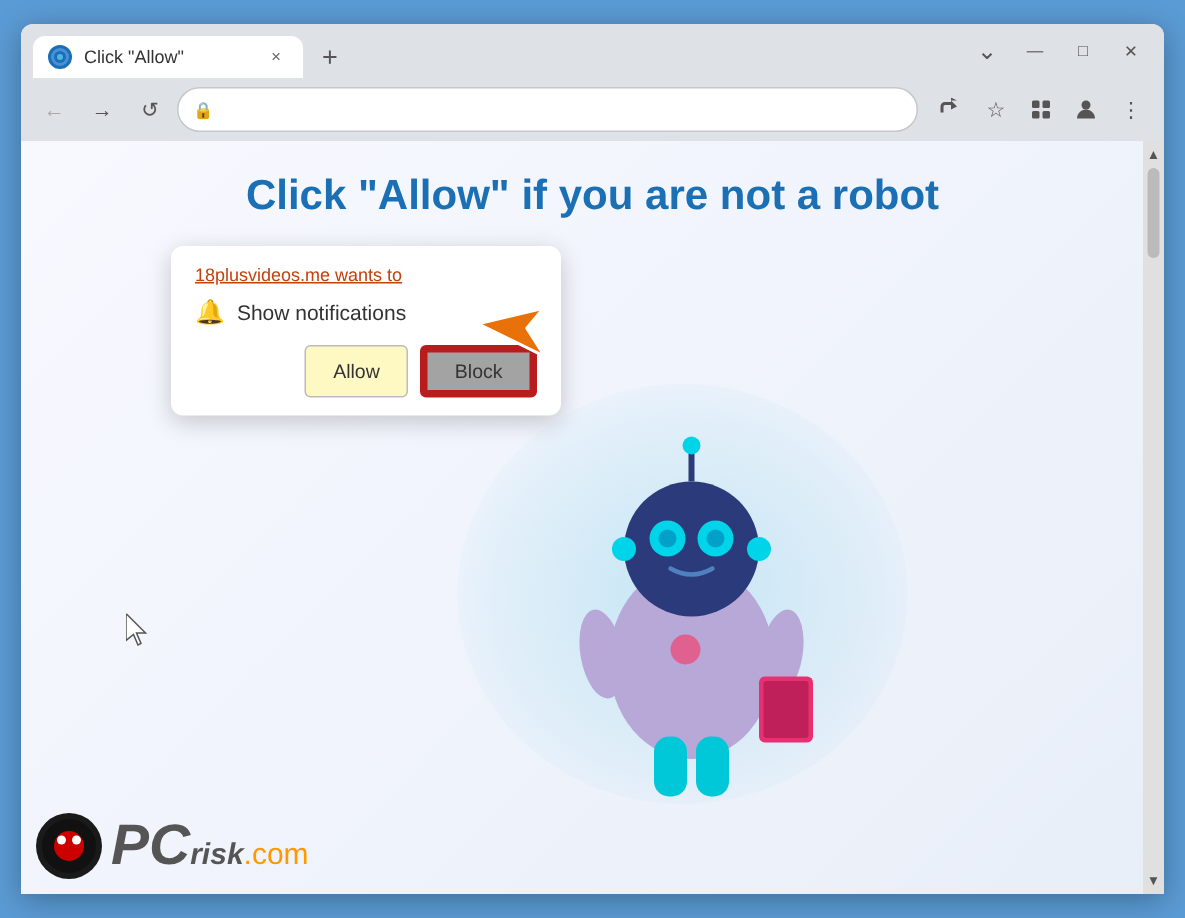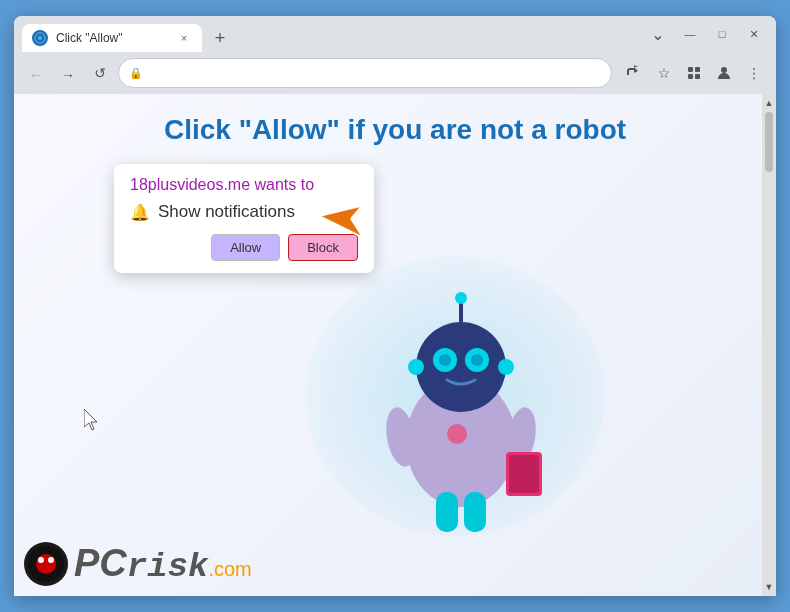--- a/index.html
+++ b/index.html
@@ -239,65 +239,66 @@
       left: 100px;
       width: 260px;
       background: #fff;
       border-radius: 8px;
       box-shadow: 0 4px 16px rgba(0,0,0,0.2);
       padding: 12px 16px;
       z-index: 10;
     }
 
     .popup-site {
-      font-size: 16px;
-      color: #a21caf;
+      font-size: 12px;
+      color: #c2410c;
       margin-bottom: 8px;
       white-space: nowrap;
       overflow: hidden;
       text-overflow: ellipsis;
+      text-decoration: underline;
     }
 
     .popup-body {
       display: flex;
       align-items: center;
       gap: 8px;
       margin-bottom: 12px;
     }
 
     .bell-icon {
       font-size: 16px;
       color: #555;
     }
 
     .popup-label {
-      font-size: 17px;
+      font-size: 14px;
       color: #333;
     }
 
     .popup-buttons {
       display: flex;
       gap: 8px;
       justify-content: flex-end;
     }
 
     .btn-allow {
       padding: 5px 18px;
-      background: #c4b5fd;
+      background: #fef9c3;
       border: 1px solid #bbb;
       border-radius: 4px;
       font-size: 13px;
       color: #333;
       cursor: pointer;
     }
 
     .btn-block {
       padding: 5px 18px;
-      background: #f9a8d4;
-      border: 1px solid #b91c1c;
+      background: #a3a3a3;
+      border: 5px solid #b91c1c;
       border-radius: 4px;
       font-size: 13px;
       color: #333;
       cursor: pointer;
     }
 
     
     .arrow-cursor {
       position: absolute;
       top: 95px;
@@ -539,21 +540,21 @@
       <div class="pcrisk-logo-circle">
         <svg width="36" height="36" viewBox="0 0 36 36">
           <circle cx="18" cy="18" r="18" fill="#111"></circle>
           <circle cx="18" cy="18" r="10" fill="#cc0000"></circle>
           <circle cx="13" cy="14" r="3" fill="white"></circle>
           <circle cx="23" cy="14" r="3" fill="white"></circle>
           <circle cx="18" cy="22" r="3" fill="#cc0000"></circle>
         </svg>
       </div>
       <div>
-        <span style="font-size:38px; font-weight:900; color:#555; font-style:italic; font-family:Arial Black, Arial, sans-serif;">PC</span><span style="font-size:34px; font-weight:900; color:#555; font-style:italic; font-family:Liberation Mono, monospace;">risk</span><span style="font-size:20px; font-weight:400; color:#f90;">.com</span>
+        <span style="font-size:38px; font-weight:900; color:#555; font-style:italic; font-family:Arial Black, Arial, sans-serif;">PC</span><span style="font-size:20px; font-weight:900; color:#555; font-style:italic; font-family:Liberation Sans, sans-serif;">risk</span><span style="font-size:20px; font-weight:400; color:#f90;">.com</span>
       </div>
     </div>
 
     <div class="scrollbar">
       <div class="scroll-arrow">▲</div>
       <div class="scroll-track">
         <div class="scroll-thumb"></div>
       </div>
       <div class="scroll-arrow">▼</div>
     </div>

